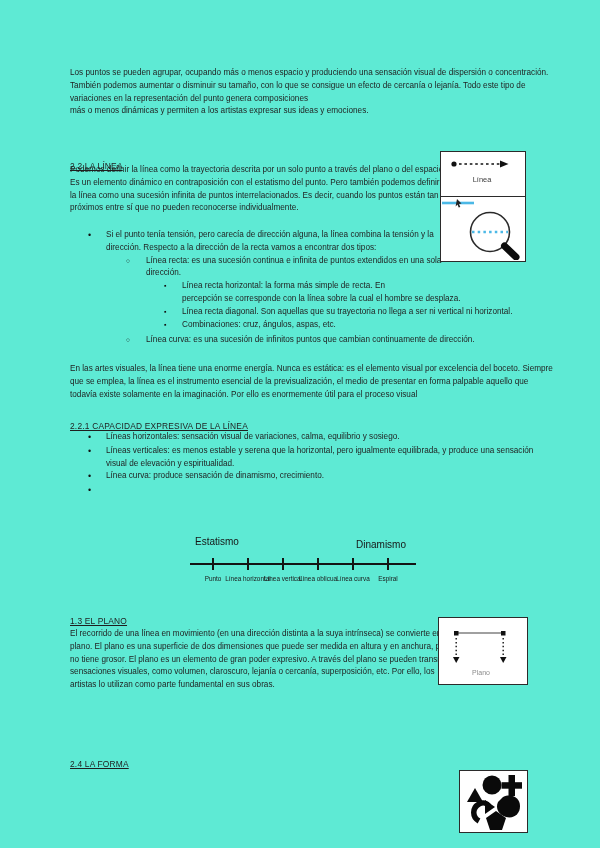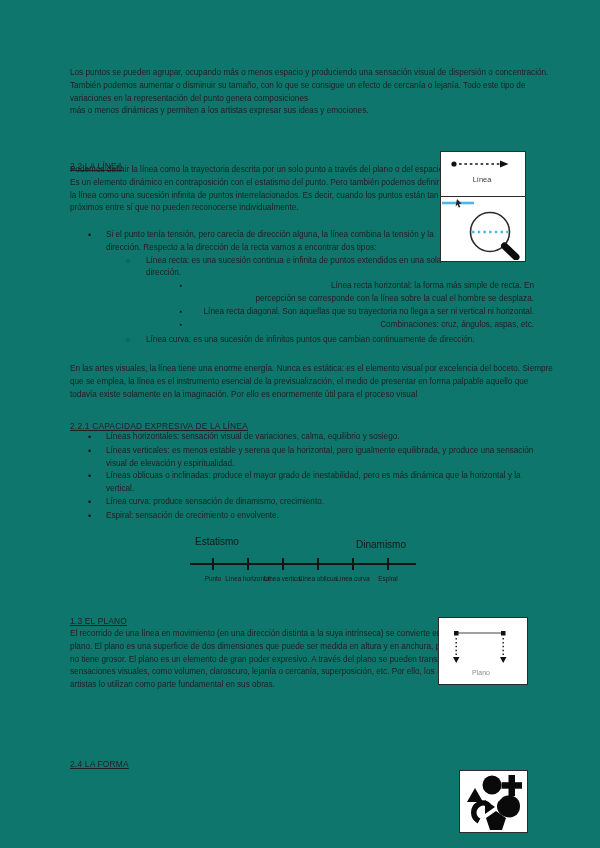--- a/index.html
+++ b/index.html
@@ -1,28 +1,28 @@
 <!DOCTYPE html>
 <html><head>
 <meta charset="utf-8">
 <style>
   html,body{margin:0;padding:0;background:#ffffff;}
   .page{
-    position:relative;width:600px;height:848px;background:#0f766e;overflow:hidden;
+    position:relative;width:600px;height:848px;background:#5eead4;overflow:hidden;
     font-family:"Liberation Sans",sans-serif;color:#1f1f1f;
     font-size:8.2px;line-height:12.8px;
   }
   .block{position:absolute;left:70px;width:484px;}
   .pre{white-space:pre-line;}
   .heading{text-decoration:underline;letter-spacing:.2px;font-size:8.4px;}
   .bi{display:flex;align-items:flex-start;}
   .mk{flex:0 0 18px;color:#111;}
   .l1{padding-left:18px;}
   .l2{padding-left:56px;}  .l2 .mk{flex:0 0 20px;}
-  .l3{padding-left:94px;text-align:right;}
+  .l3{padding-left:94px;}
   .mk1::before{content:"\2022";font-size:9px;}
   .mk2::before{content:"\25CB";font-size:6.5px;}
   .mk3::before{content:"\25AA";font-size:7px;}
   .tx{display:block;}
   .fig{position:absolute;border:1.6px solid #2b2b2b;background:#fff;box-sizing:border-box;}
   .fig svg{display:block;}
   
   .diagram{position:absolute;left:160px;top:536px;width:300px;height:66px;}
   .diag-top{position:absolute;font-size:10px;color:#161616;}
   .axis{position:absolute;left:30px;top:27px;width:226px;height:2.4px;background:#141414;}
@@ -76,29 +76,24 @@
     <div class="bi l1">
       <span class="mk mk1"></span>
       <span class="tx" style="width:436px">Líneas horizontales: sensación visual de variaciones, calma, equilibrio y sosiego.</span>
     </div>
     <div class="bi l1">
       <span class="mk mk1"></span>
       <span class="tx" style="width:436px">Líneas verticales: es menos estable y serena que la horizontal, pero igualmente equilibrada, y produce una sensación visual de elevación y espiritualidad.</span>
     </div>
     <div class="bi l1">
       <span class="mk mk1"></span>
-      <span class="tx" style="width:436px">Líneas oblicuas o inclinadas: produce el mayor grado de inestabilidad, pero es más dinámica que la horizontal y la vertical.</span>
-    </div>
-    <div class="bi l1">
-      <span class="mk mk1"></span>
       <span class="tx" style="width:436px">Línea curva: produce sensación de dinamismo, crecimiento.</span>
     </div>
     <div class="bi l1">
       <span class="mk mk1"></span>
-      <span class="tx" style="width:436px">Espiral: sensación de crecimiento o envolvente.</span>
     </div>
   </div>
 
   <div class="diagram">
     <div class="diag-top" style="left:35px;top:0">Estatismo</div>
     <div class="diag-top" style="left:196px;top:3px">Dinamismo</div>
     <div class="axis"></div>
     <div class="tick" style="left:52px"></div>
     <div class="tick" style="left:87px"></div>
     <div class="tick" style="left:122px"></div>

